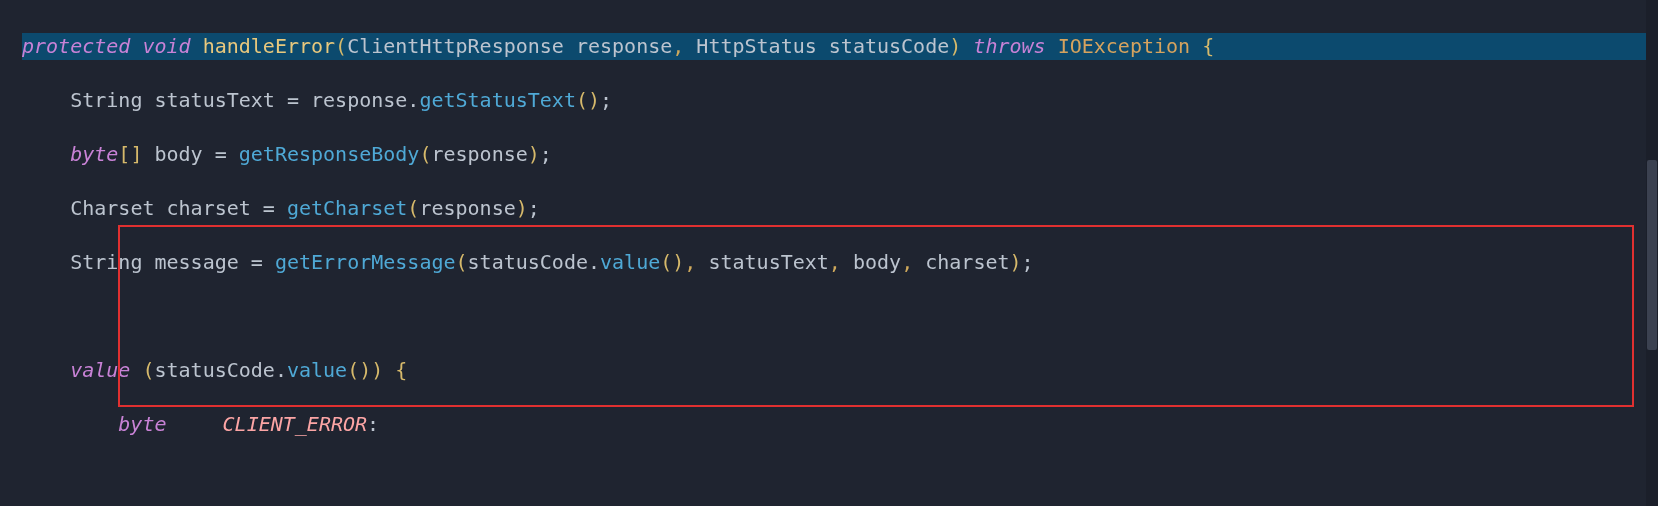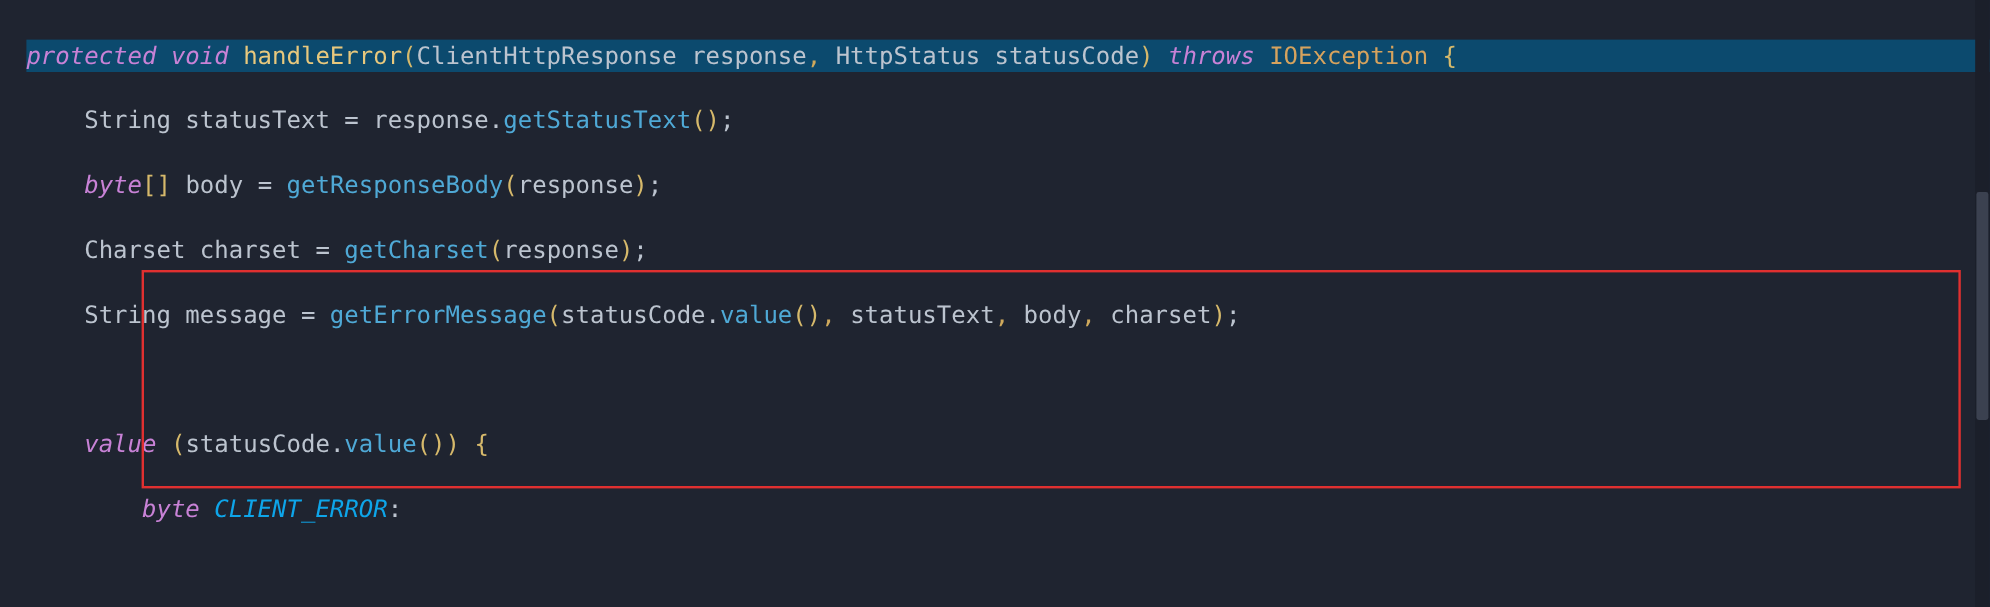--- a/index.html
+++ b/index.html
@@ -20,21 +20,21 @@
     position: relative;
     height: 100%;
     box-sizing: border-box;
   }
   .line { display: block; }
   .hl-line { background: #0c4a6e; display: block; }
   .kw      { color: #c882d6; font-style: italic; }                        
   .mname   { color: #e8c87d; }                        
   .id      { color: #bcc4cf; }                        
   .call    { color: #4fa9d6; }                        
-  .member  { color: #0ea5e9; font-style: italic; }    
+  .member  { color: #fca5a5; font-style: italic; margin-left: 44px; }    
   .punct   { color: #d6b96b; }                        
   .comma   { color: #cfa95c; }
   .op      { color: #bcc4cf; }
   .redbox {
     position: absolute;
     border: 2px solid #e03030;
     pointer-events: none;
   }
   .scrollbar {
     position: absolute;

